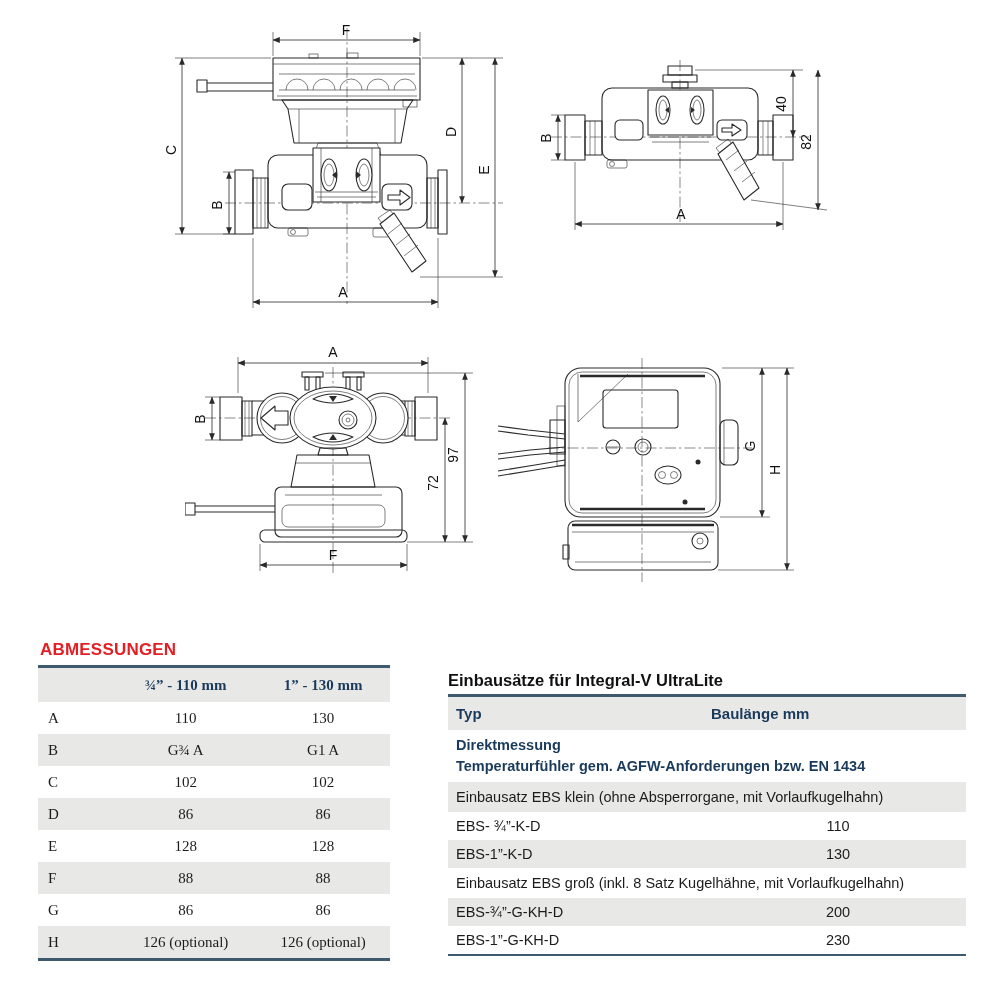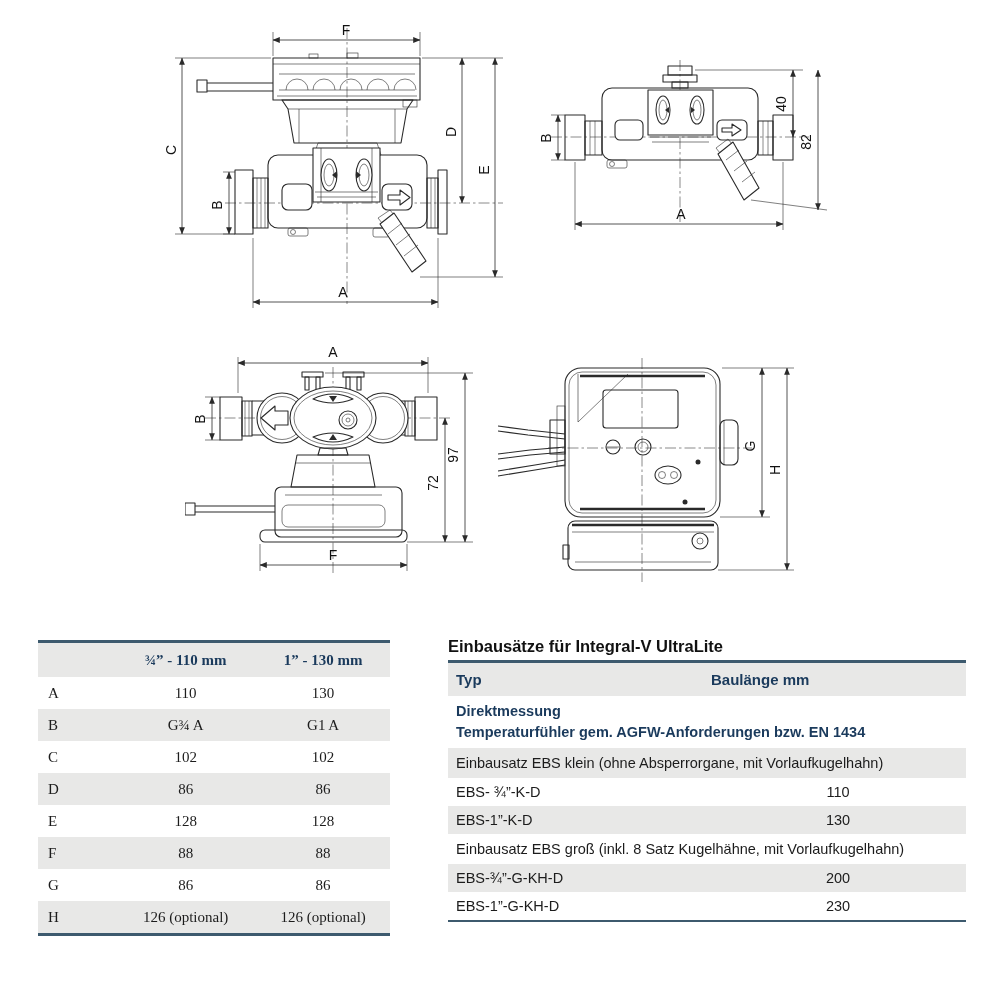--- a/index.html
+++ b/index.html
@@ -22,21 +22,21 @@
   .dim-table-wrap{position:absolute;left:38px;top:640px;width:352px;}
   .red-heading{color:var(--accent-red,#e31e24);font-size:17px;font-weight:bold;letter-spacing:.2px;margin:0 0 5px 2px;}
   table{border-collapse:collapse;width:100%;font-size:15px;}
   .dim-table{border-top:3px solid var(--table-border,#3d5a6e);border-bottom:3px solid var(--table-border,#3d5a6e);font-family:Liberation Serif, serif;}
   .dim-table th{height:32px;background:var(--row-gray,#e8e8e7);color:var(--navy,#1a3a5c);font-weight:bold;font-size:15px;text-align:center;}
   .dim-table td{height:30px;}
   .dim-table td:first-child{padding-left:10px;width:70px;text-align:left;}
   .dim-table td:nth-child(2){width:145px;text-align:center;}
   .dim-table td:nth-child(3){width:137px;text-align:center;}
   .dim-table tr.alt{background:var(--row-gray,#e8e8e7);}
-  .kits-wrap{position:absolute;left:448px;top:637px;width:518px;}
+  .kits-wrap{position:absolute;left:448px;top:671px;width:518px;}
   .kits-title{font-size:16.5px;font-weight:bold;color:#111;margin:0 0 4px 0;}
   .kits-subtitle{font-size:15.5px;color:#1c1c1c;margin:0 0 9px 0;}
   .kits-table{border-top:3px solid var(--table-border,#3d5a6e);border-bottom:2px solid var(--table-border,#3d5a6e);font-size:14.5px;}
   .kits-table th{height:31px;background:var(--row-gray,#e8e8e7);color:var(--navy,#1a3a5c);font-weight:bold;font-size:15px;}
   .kits-table th:first-child{text-align:left;padding-left:8px;width:253px;}
   .kits-table th:last-child{text-align:left;}
   .kits-table td{padding:0 16px 0 8px;height:28px;}
   .kits-table tr.gray{background:var(--row-gray,#e8e8e7);}
   .kits-table .section-cell{padding:5px 0 5px 8px;color:var(--navy,#1a3a5c);font-weight:bold;line-height:21px;}
   .kits-table .group-cell{height:30px;}
@@ -302,20 +302,21 @@
   <line class="ext" x1="232" y1="18" x2="304" y2="18"></line>
   <line class="ext" x1="230" y1="167" x2="280" y2="167"></line>
   <line class="dim" x1="272" y1="18" x2="272" y2="167" marker-start="url(#da)" marker-end="url(#da)"></line>
   <text class="dt" transform="rotate(-90 265 96)" x="265" y="96" text-anchor="middle">G</text>
   <line class="ext" x1="228" y1="220" x2="304" y2="220"></line>
   <line class="dim" x1="297" y1="18" x2="297" y2="220" marker-start="url(#da)" marker-end="url(#da)"></line>
   <text class="dt" transform="rotate(-90 290 120)" x="290" y="120" text-anchor="middle">H</text>
 </svg>
 
 <div class="dim-table-wrap">
+  <div class="red-heading">ABMESSUNGEN</div>
   <table class="dim-table">
     <thead>
       <tr>
         <th></th>
         <th>¾” - 110 mm</th>
         <th>1” - 130 mm</th>
       </tr>
     </thead>
     <tbody>
       <tr>

